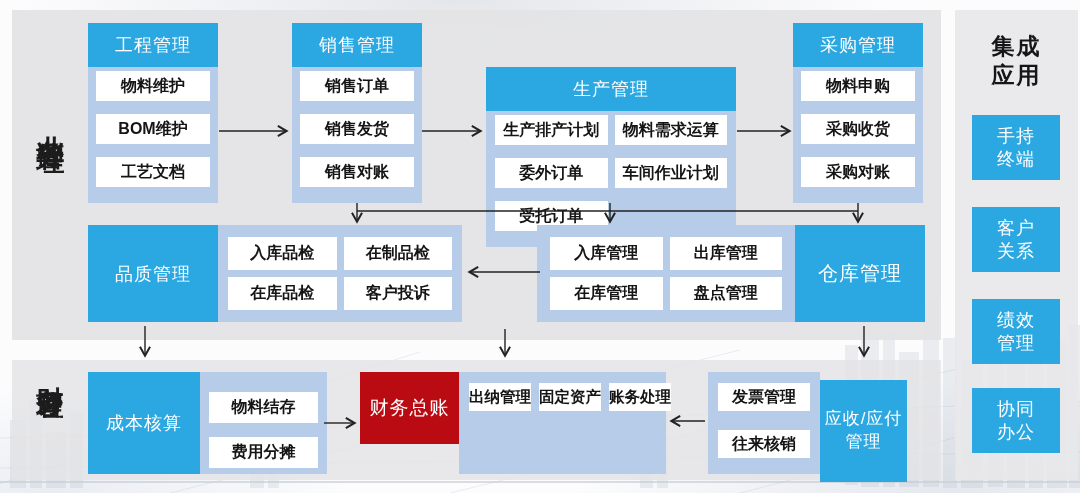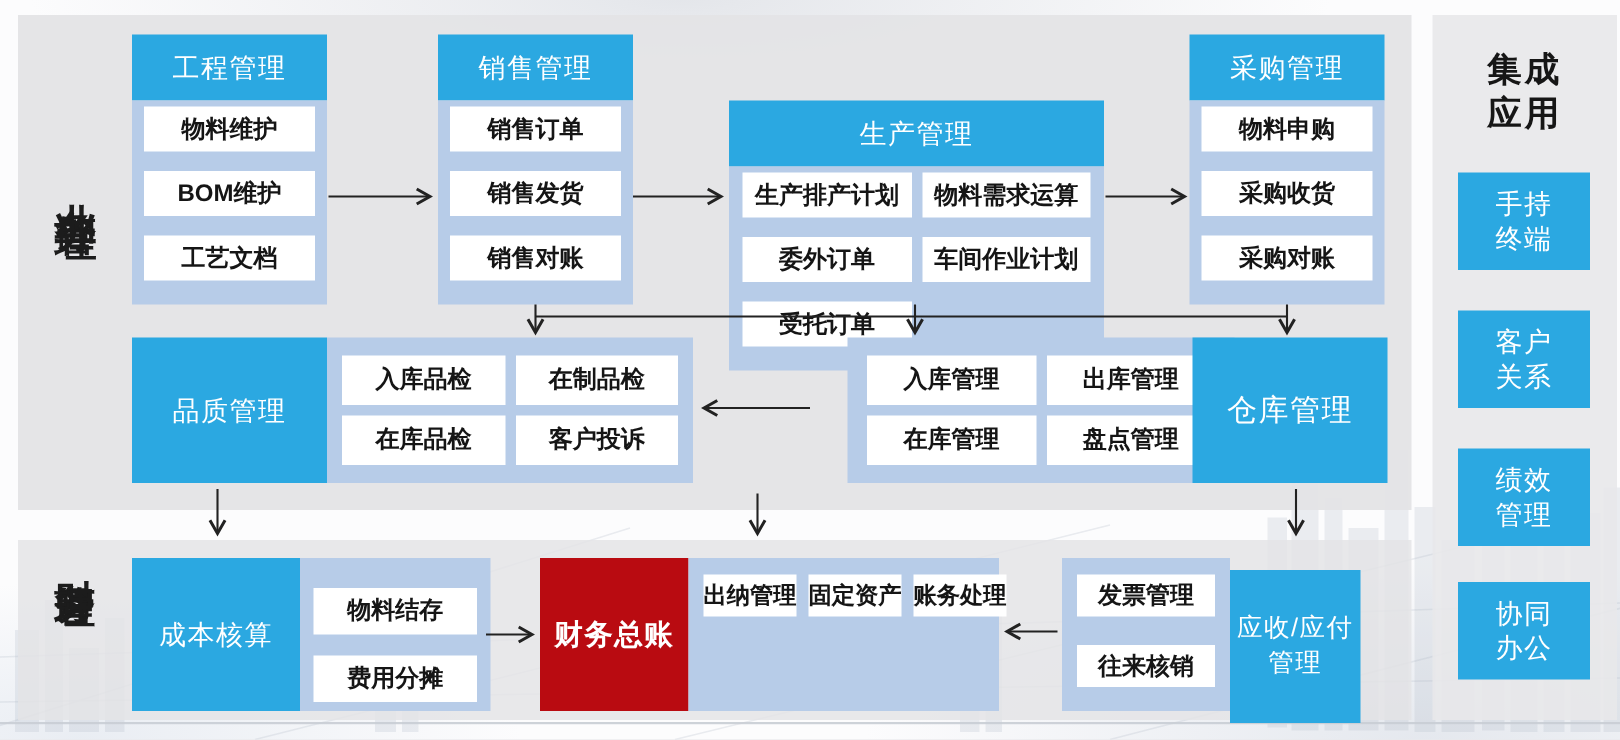--- a/index.html
+++ b/index.html
@@ -46,30 +46,30 @@
     position:absolute; z-index:2; background:#2BA8E1; color:#fff;
     display:flex; flex-direction:column; align-items:center; justify-content:center;
     letter-spacing:1px; text-align:center;
   }
   .lightbox { position:absolute; z-index:2; background:#B7CCE8; box-sizing:border-box; }
 
   #quality-box   { left:88px;  top:225px; width:130px; height:97px; font-size:18px;text-align:right; }
   #quality-grid  { left:218px; top:225px; width:244px; height:97px;
                    display:grid; grid-template-columns:1fr 1fr; grid-auto-rows:33px; gap:7px; padding:12px 10px; }
   #warehouse-grid{ left:537px; top:225px; width:258px; height:97px;
-                   display:grid; grid-template-columns:1fr 1fr; grid-auto-rows:33px; gap:7px; padding:12px 13px;margin-left:28px; }
+                   display:grid; grid-template-columns:1fr 1fr; grid-auto-rows:33px; gap:7px; padding:12px 13px; }
   #warehouse-box { left:795px; top:225px; width:130px; height:97px; font-size:20px; }
   #quality-grid .witem, #warehouse-grid .witem { height:33px; }
 
   #cost-box       { left:88px;  top:372px; width:112px; height:102px; font-size:18px; }
   #cost-stack     { left:200px; top:372px; width:127px; height:102px;
                     display:flex; flex-direction:column; gap:14px; padding:20px 9px; }
   #cost-stack .witem { height:31px; }
-  #ledger-box     { left:360px; top:372px; width:99px;  height:102px; background:#B90B11; color:#fff;
-                    font-weight:bold; font-size:19px; z-index:2; position:absolute;
+  #ledger-box     { left:360px; top:372px; width:99px;  height:72px; background:#B90B11; color:#fff;
+                    font-weight:normal; font-size:19px; z-index:2; position:absolute;
                     display:flex; align-items:center; justify-content:center; letter-spacing:1px;text-align:right; }
   #cashier-grid   { left:459px; top:372px; width:207px; height:102px;
                     display:grid; grid-template-columns:1fr 1fr 1fr; grid-auto-rows:28px; gap:17px 8px; padding:11px 10px; }
   #cashier-grid .witem { height:28px; font-size:15.5px; }
   #invoice-stack  { left:708px; top:372px; width:112px; height:102px;
                     display:flex; flex-direction:column; gap:19px; padding:11px 10px; }
   #invoice-stack .witem { height:28px; }
   #arap-box       { left:820px; top:380px; width:87px; height:102px; font-size:17px; line-height:1.35; }
 
   #int-title { position:absolute; z-index:2; left:955px; top:32px; width:123px; text-align:center;

